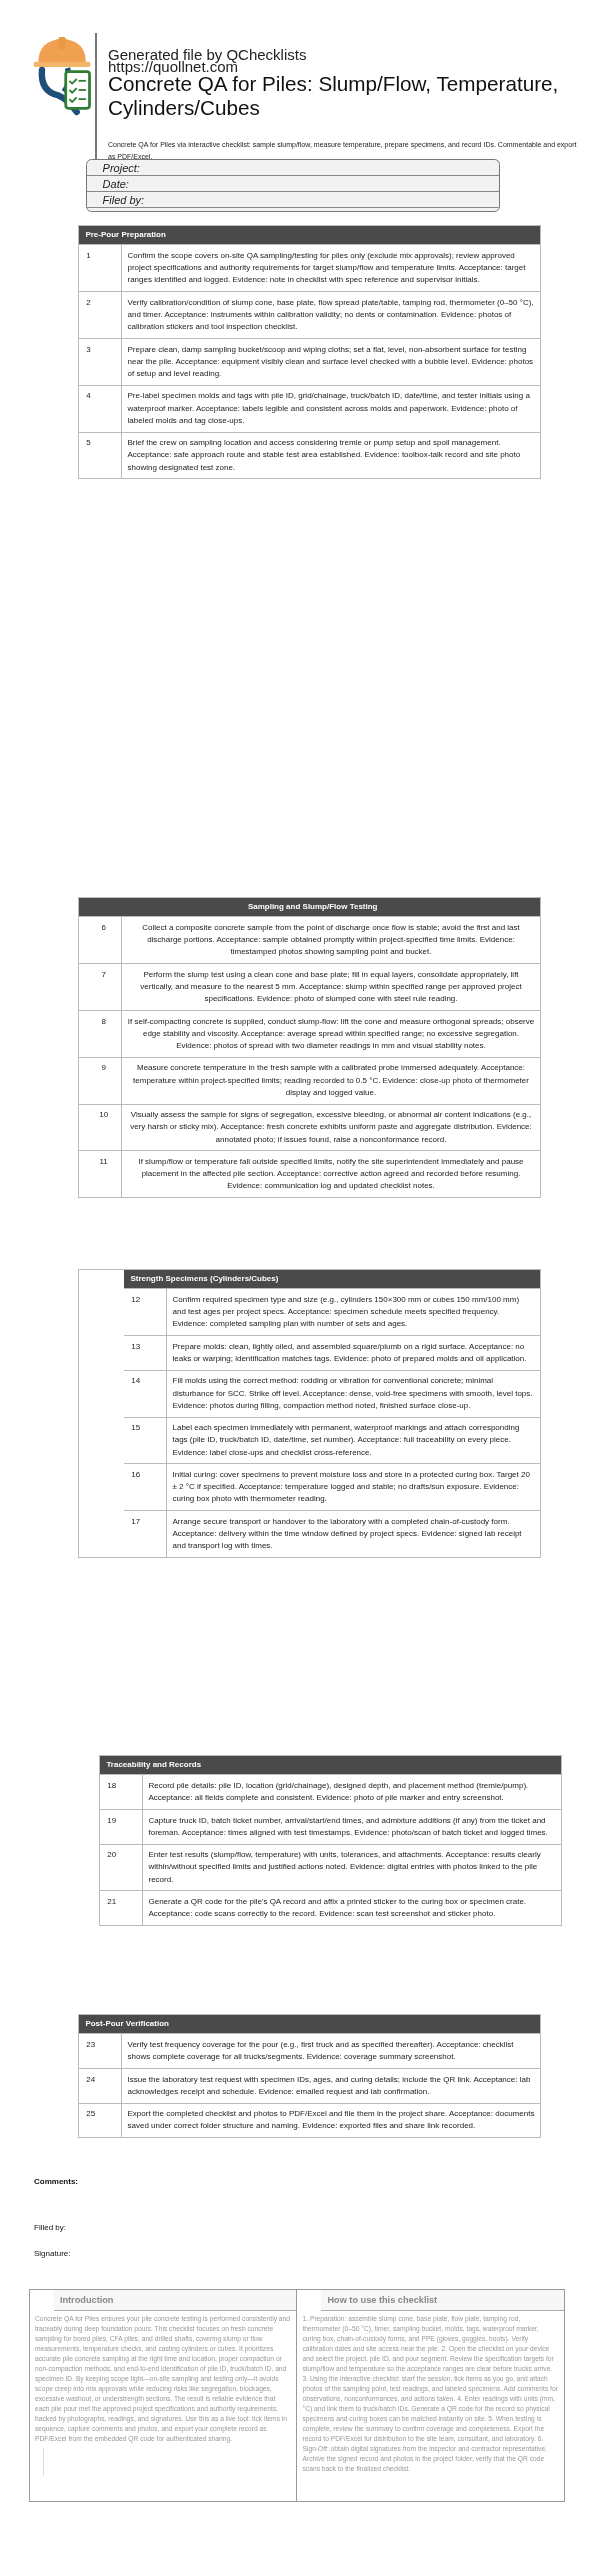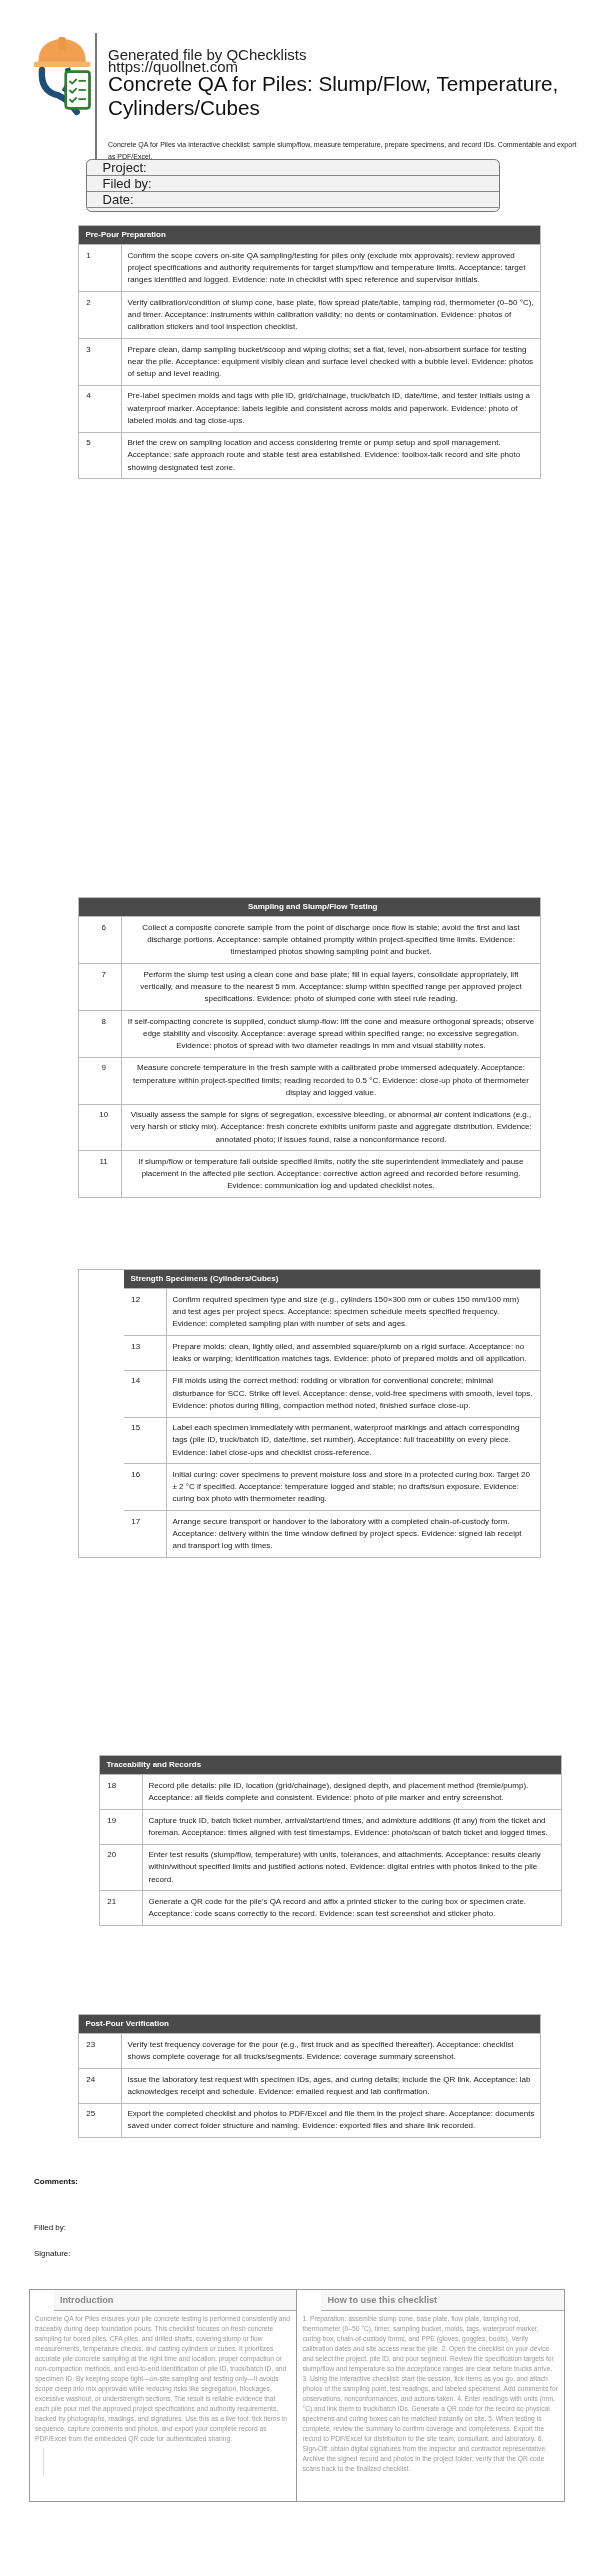--- a/index.html
+++ b/index.html
@@ -5,21 +5,21 @@
   html, body { margin: 0; padding: 0; background: #ffffff; }
   body { width: 607px; height: 2576px; position: relative; font-family: "Liberation Sans", sans-serif; color: #222; overflow: hidden; }
   .header { position: absolute; left: 29px; top: 33px; width: 551px; height: 147px; }
   .logo { position: absolute; left: 1.8px; top: 1.8px; width: 64px; height: 88px; }
   .vline { position: absolute; left: 66px; top: 0; width: 1.8px; height: 147px; background: #777; }
   .gen { position: absolute; left: 79px; top: 15.6px; font-size: 15px; line-height: 12px; color: #222; }
   .title { position: absolute; left: 79px; top: 39px; width: 477px; font-size: 20.7px; line-height: 24px; color: #111; }
   .subtitle { position: absolute; left: 79px; top: 106px; width: 477px; font-size: 7px; line-height: 12px; color: #222; }
 
   .info-box { position: absolute; left: 86px; top: 159px; width: 412px; height: 51px; border: 0.9px solid #777; border-radius: 5.5px; background: #f2f2f2; overflow: hidden; }
-  .info-row { height: 16px; border-bottom: 0.9px solid #888; font-size: 13px; line-height: 16.5px; padding-left: 15.6px; box-sizing: border-box; }
+  .info-row { height: 16px; border-bottom: 0.9px solid #888; font-size: 11px; line-height: 16.5px; padding-left: 15.6px; box-sizing: border-box; font-style: italic; }
   .info-row:last-child { border-bottom: none; }
 
   .section { position: absolute; left: 78px; width: 463px; border: 0.9px solid #bbb; box-sizing: border-box; }
   .section-head { background: #4a4a4a; color: #fff; font-weight: bold; font-size: 8px; height: 18.4px; line-height: 18.4px; padding-left: 6.4px; }
   .row { display: flex; border-top: 0.9px solid #bbb; }
   .row:first-of-type { border-top: none; }
   .num { width: 43px; flex: 0 0 43px; border-right: 0.9px solid #bbb; font-size: 8px; line-height: 12.2px; padding: 4.6px 0 4.6px 7.3px; box-sizing: border-box; }
   .txt { flex: 1; font-size: 8px; line-height: 12.2px; padding: 4.6px 5.5px 4.6px 5.5px; color: #222; }
 
   .label { position: absolute; left: 34px; font-size: 8px; color: #111; }
@@ -56,22 +56,22 @@
   <div class="gen">
     <div>Generated file by QChecklists</div>
     <div>https://quollnet.com</div>
   </div>
   <div class="title">Concrete QA for Piles: Slump/Flow, Temperature, Cylinders/Cubes</div>
   <div class="subtitle">Concrete QA for Piles via interactive checklist: sample slump/flow, measure temperature, prepare specimens, and record IDs. Commentable and export as PDF/Excel.</div>
 </div>
 
 <div class="info-box">
   <div class="info-row">Project:</div>
+  <div class="info-row">Date:</div>
   <div class="info-row">Filed by:</div>
-  <div class="info-row">Date:</div>
   <div class="info-row"></div>
 </div>
 
 <div class="section" style="top:225px;">
   <div class="section-head">Pre-Pour Preparation</div>
   <div class="row">
       <div class="num">1</div>
       <div class="txt">Confirm the scope covers on-site QA sampling/testing for piles only (exclude mix approvals); review approved project specifications and authority requirements for target slump/flow and temperature limits. Acceptance: target ranges identified and logged. Evidence: note in checklist with spec reference and supervisor initials.</div>
     </div>
   <div class="row">

